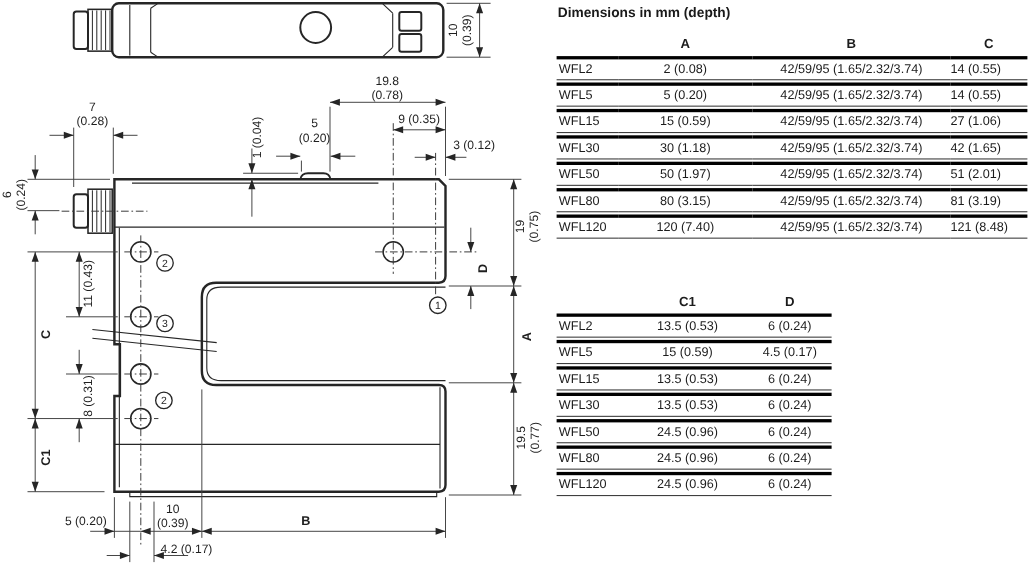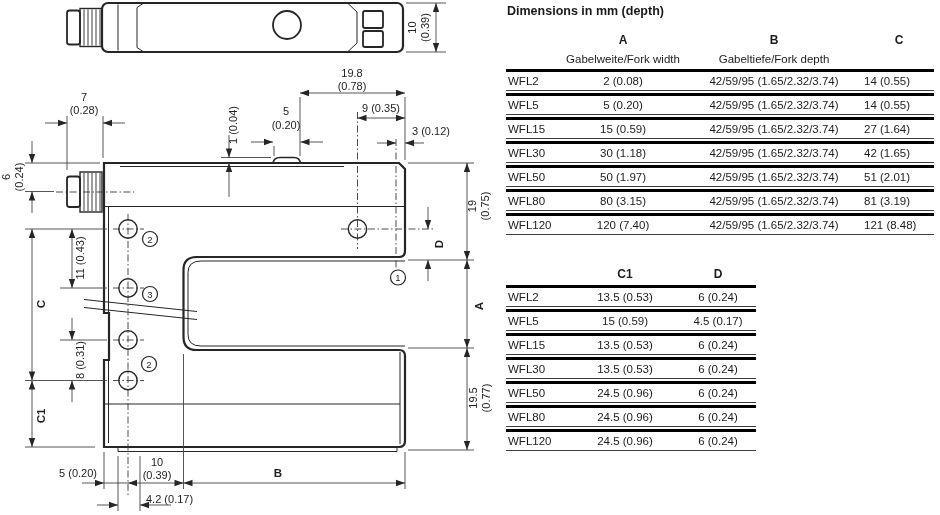--- a/index.html
+++ b/index.html
@@ -235,45 +235,39 @@
           <col style="width:180px">
           <col style="width:70px">
         </colgroup>
     <thead>
       <tr class="h1">
         <th></th>
         <th>A</th>
         <th>B</th>
         <th>C</th>
       </tr>
-      <tr class="h2">
-        <th></th>
-        <th>Gabelweite/Fork width</th>
-        <th>Gabeltiefe/Fork depth</th>
-        <th></th>
-      </tr>
     </thead>
     <tbody>
       <tr>
             <td>WFL2</td>
             <td>2 (0.08)</td>
             <td>42/59/95 (1.65/2.32/3.74)</td>
             <td>14 (0.55)</td>
           </tr>
       <tr>
             <td>WFL5</td>
             <td>5 (0.20)</td>
             <td>42/59/95 (1.65/2.32/3.74)</td>
             <td>14 (0.55)</td>
           </tr>
       <tr>
             <td>WFL15</td>
             <td>15 (0.59)</td>
             <td>42/59/95 (1.65/2.32/3.74)</td>
-            <td>27 (1.64)</td>
+            <td>27 (1.06)</td>
           </tr>
       <tr>
             <td>WFL30</td>
             <td>30 (1.18)</td>
             <td>42/59/95 (1.65/2.32/3.74)</td>
             <td>42 (1.65)</td>
           </tr>
       <tr>
             <td>WFL50</td>
             <td>50 (1.97)</td>

